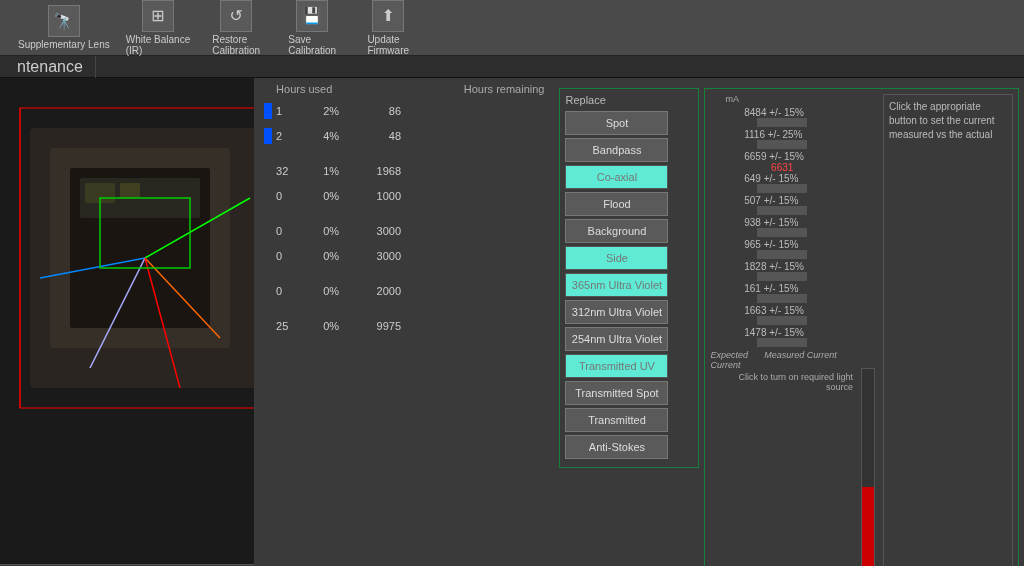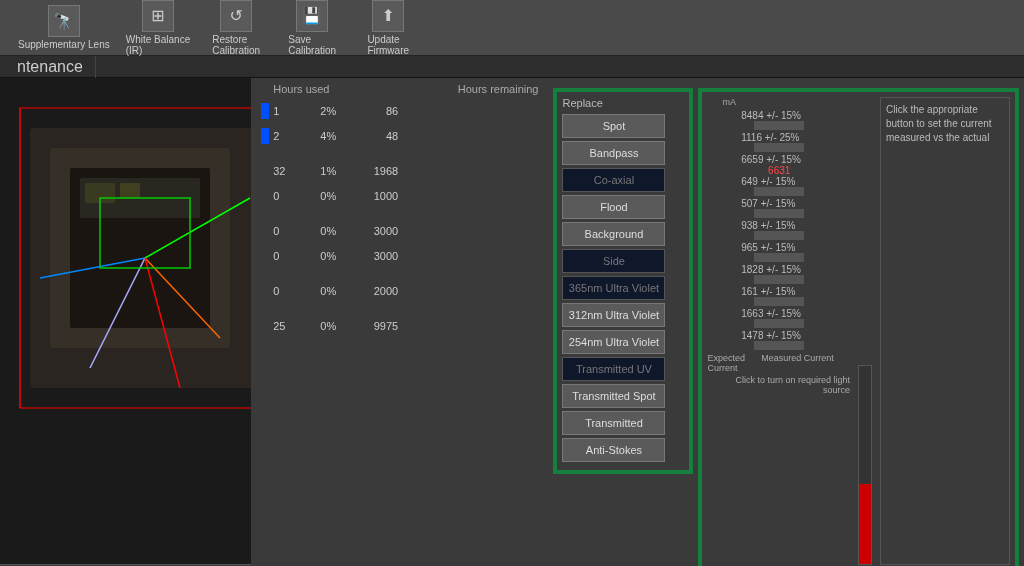--- a/index.html
+++ b/index.html
@@ -87,21 +87,21 @@
     .lamp-test-panel {
       height: 80px;
       background: #3a3a3a;
       border-top: 1px solid #555;
       padding: 5px;
       display: flex;
       flex-direction: column;
     }
 
     .section-box {
-      border: 4px solid #15803d;
+      border: 1px solid #15803d;
       padding: 5px;
       margin-bottom: 5px;
     }
     .section-title {
       font-size: 11px;
       color: #bbb;
       margin-bottom: 5px;
     }
 
     .rep-button {
@@ -110,21 +110,21 @@
       background: #5a5a5a;
       border: 1px solid #777;
       color: #ddd;
       font-size: 11px;
       cursor: pointer;
       margin-bottom: 3px;
       text-align: center;
       line-height: 22px;
     }
     .rep-button.disabled-btn {
-      background: #0f172a;
+      background: #5eead4;
       color: #777;
       border-color: #555;
     }
 
     
     .content-area {
       display: flex;
       height: 100%;
       position: relative;
     }
@@ -420,21 +420,21 @@
               <div class="mon-gray-bar"></div>
               <div class="mon-gray-bar"></div>
             </div>
 
             <div class="mon-data-row">
               <span class="mon-expected-val">1478 +/- 15%</span>
               <div class="mon-gray-bar"></div>
               <div class="mon-gray-bar"></div>
             </div>
 
-            <div style="display:flex;font-size:9px;color:#aaa;margin-top:3px;">
+            <div style="display:flex;font-size:9px;color:#aaa;margin-top:3px;font-style:italic;">
               <span style="flex:1;">Expected Current</span>
               <span style="width:105px;text-align:center;">Measured
 Current</span>
             </div>
             <div class="footer-note">Click to turn on required light source</div>
           </div>
 
           <div style="display:flex;flex-direction:column;align-items:center;justify-content:flex-end;width:20px;">
             <div style="width:14px;height:200px;background:#333;border:1px solid #555;position:relative;">
               <div style="position:absolute;bottom:0;left:0;width:100%;height:80px;background:#cc0000;"></div>

